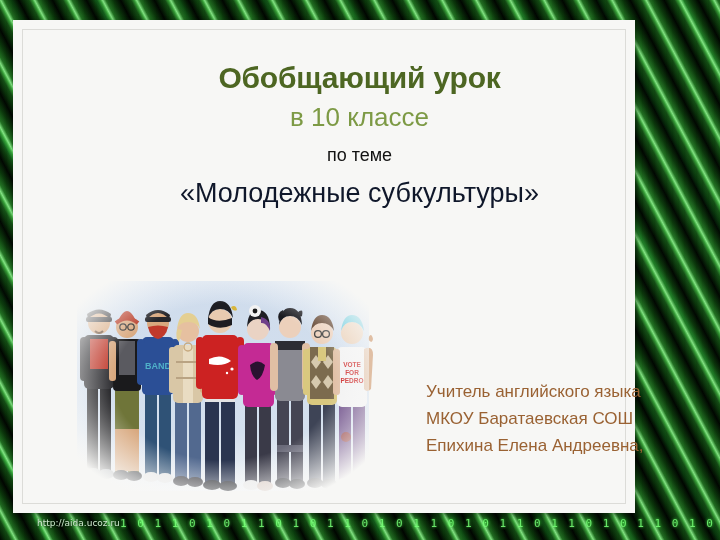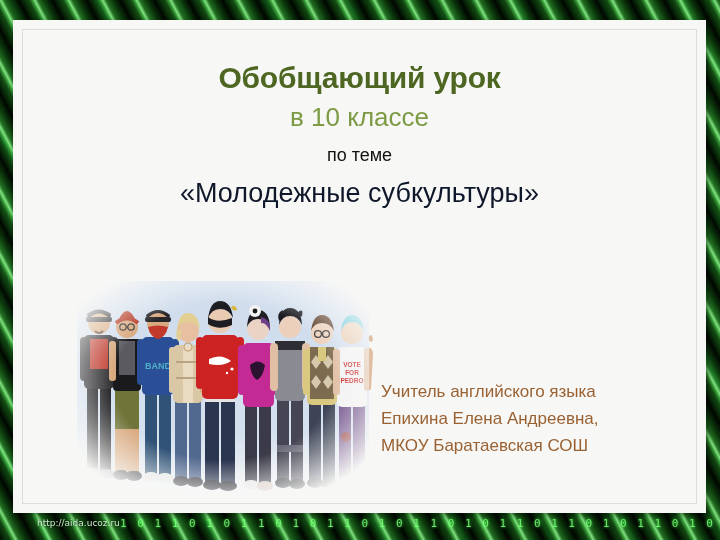--- a/index.html
+++ b/index.html
@@ -71,21 +71,21 @@
     left: 120px;
     top: 4px;
     width: 700px;
   }
 
   
   #slide {
     position: absolute;
     left: 13px;
     top: 20px;
-    width: 693px;
+    width: 622px;
     height: 493px;
     background: #f7f7f5;
     box-shadow: 2px 2px 5px rgba(0,0,0,0.45);
     box-sizing: border-box;
   }
   #slide-inner-frame {
     position: absolute;
     left: 9px;
     top: 9px;
     right: 9px;
@@ -148,21 +148,21 @@
   #teacher-credits {
     position: absolute;
     left: 368px;
     top: 358px;
     width: 300px;
     color: #9a6233;
     font-size: 17px;
     line-height: 27px;
     text-align: left;
   }
-  #teacher-credits .credit-line { display: block; white-space: nowrap; }
+  #teacher-credits .credit-line { display: block; white-space: nowrap; margin-left: 45px; }
 
   
   #source-watermark {
     position: absolute;
     left: 37px;
     top: 518px;
     font-family: "DejaVu Sans", sans-serif;
     font-size: 9px;
     color: #cfeccf;
     text-shadow: 0 0 2px rgba(0,0,0,0.9);
@@ -358,19 +358,19 @@
         <circle cx="283" cy="56" r="11" fill="#e8cbb0"></circle>
         <path d="M272 54 q2 -16 11 -16 q10 0 12 16 q-4 -9 -12 -9 q-8 0 -11 9 z" fill="#4fc2d8"></path>
       </g>
 
       <rect x="8" y="4" width="292" height="210" fill="url(#vign)"></rect>
     </svg>
   </div>
 
   <div id="teacher-credits">
     <span class="credit-line">Учитель английского языка</span>
+    <span class="credit-line">МКОУ Баратаевская СОШ</span>
     <span class="credit-line">Епихина Елена Андреевна,</span>
-    <span class="credit-line">МКОУ Баратаевская СОШ</span>
   </div>
 
 </div>
 
 <div id="source-watermark">http://aida.ucoz.ru</div>
 
 </body></html>

